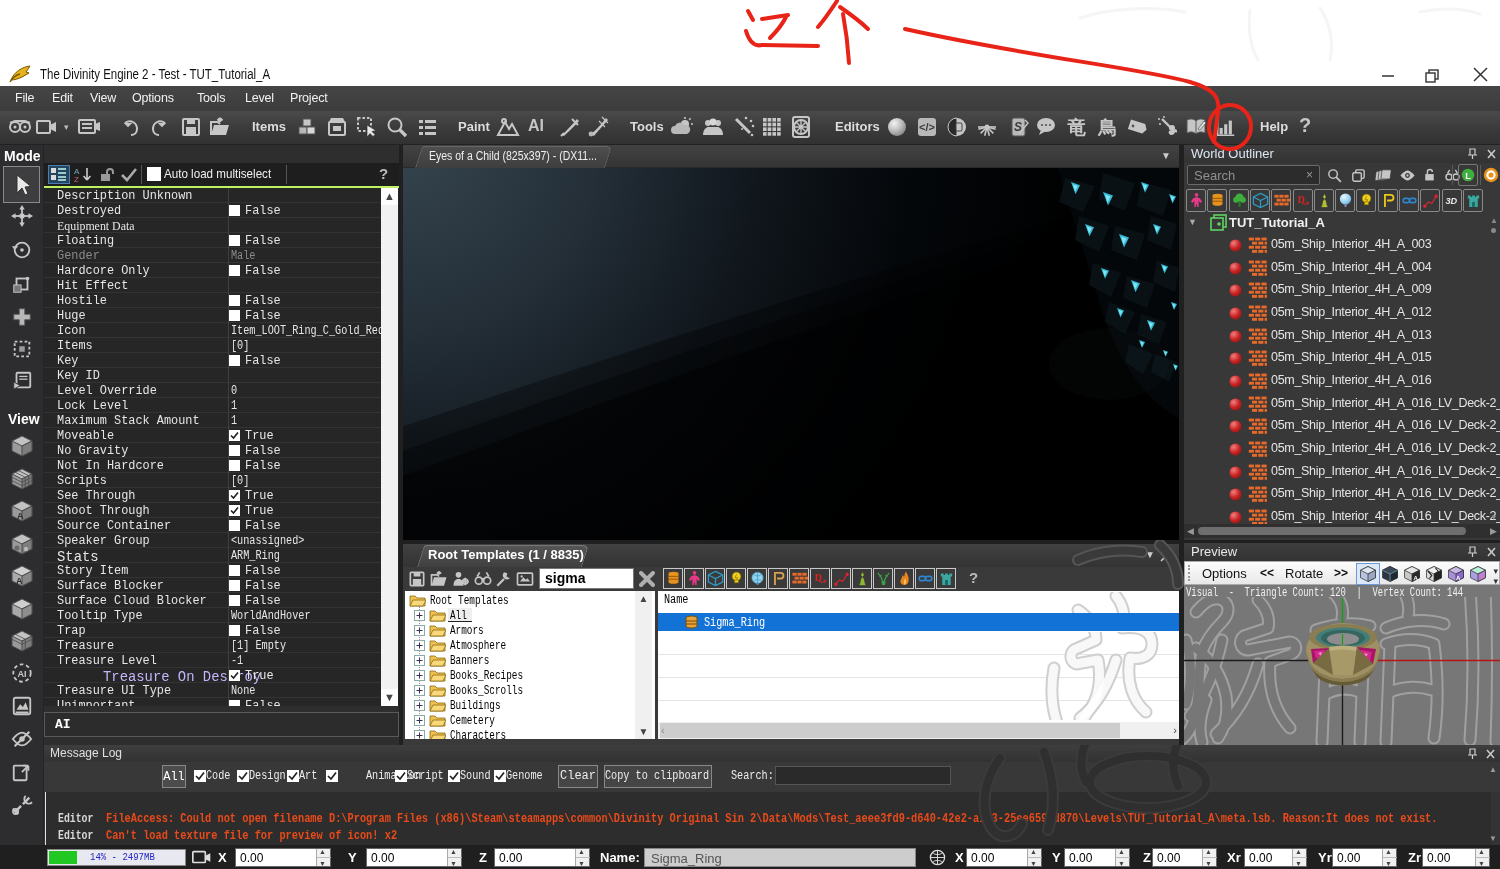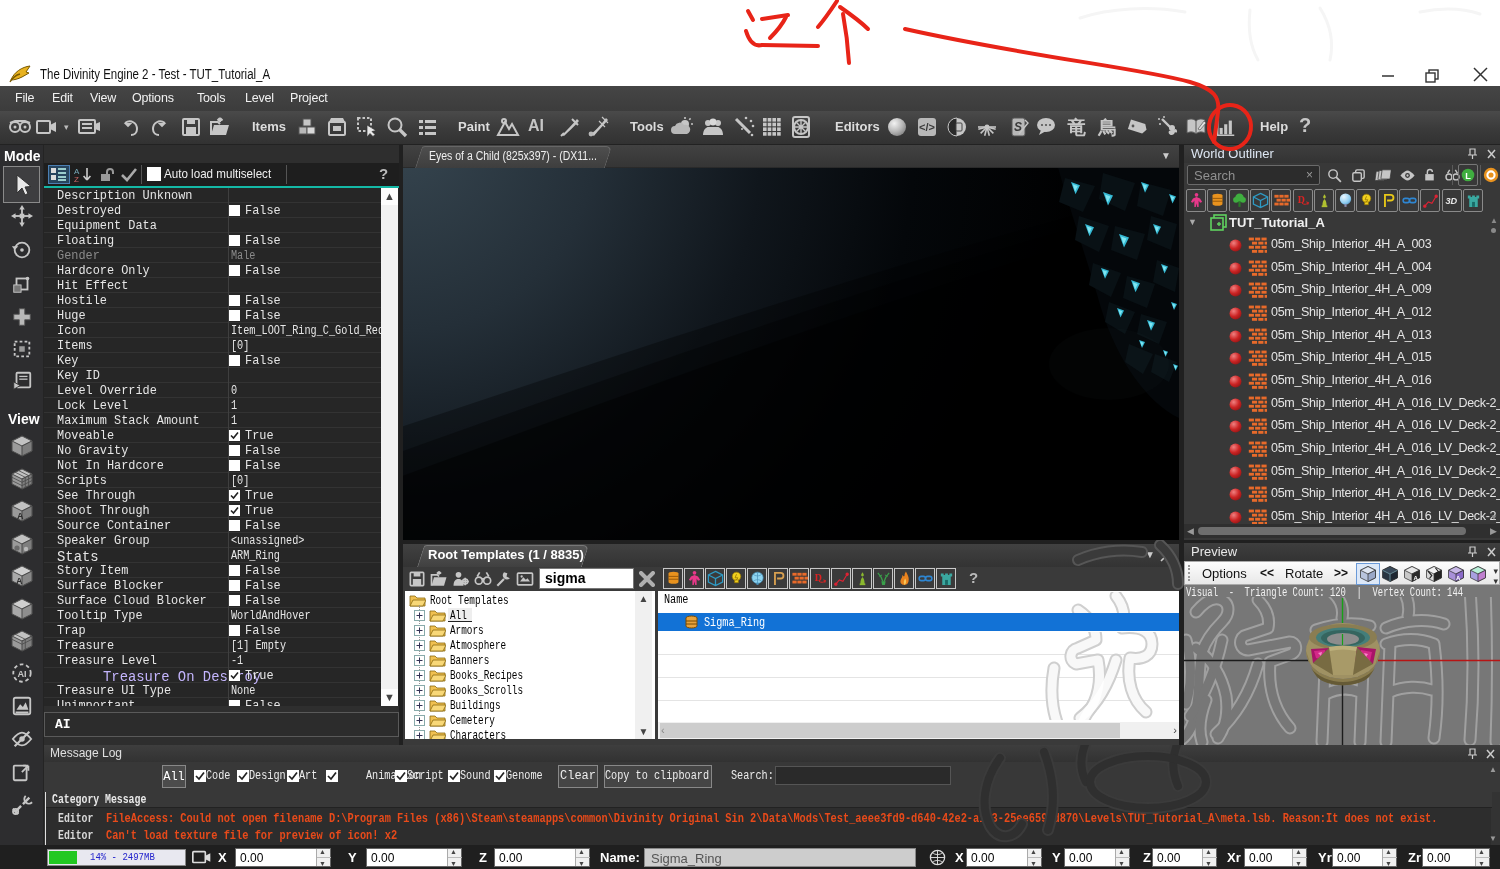--- a/index.html
+++ b/index.html
@@ -389,29 +389,29 @@
     <svg class="abs" style="left:76px;top:4px;" width="18" height="15" viewBox="0 0 18 15">
       <path d="M2 8 l5 5 L16 2" stroke="#aaa" stroke-width="2.6" fill="none"></path>
     </svg>
     <div class="abs" style="left:97px;top:2px;width:1px;height:19px;background:#555;"></div>
     <div class="abs" style="left:103px;top:4px;width:14px;height:14px;background:#fff;"></div>
     <span class="abs" style="left:120px;top:3px;color:#f0f0f0;font-size:13.5px;"><span class="nx" style="transform:scaleX(0.86);">Auto load multiselect</span></span>
     <div class="abs" style="left:242px;top:2px;width:1px;height:19px;background:#555;"></div>
     <span class="abs" style="left:335px;top:2px;color:#bbb;font-size:15px;font-weight:bold;">?</span>
   </div>
 
-  <div class="abs" id="propgrid" style="left:0;top:41px;width:355px;height:520px;background:#262626;border-top:2px solid #14b8a6;overflow:hidden;">
+  <div class="abs" id="propgrid" style="left:0;top:41px;width:355px;height:520px;background:#262626;border-top:2px solid #bef264;overflow:hidden;">
       <div class="abs" style="left:0;top:0px;width:337px;height:15px;border-bottom:1px solid #333;"></div>
       <span class="abs mono" style="left:13px;top:1px;font-size:12px;color:#e6e6e6;"><span class="nx" style="transform:scaleX(0.99);">Description Unknown</span></span>
       <div class="abs" style="left:0;top:15px;width:337px;height:15px;border-bottom:1px solid #333;"></div>
       <span class="abs mono" style="left:13px;top:16px;font-size:12px;color:#e6e6e6;"><span class="nx" style="transform:scaleX(0.99);">Destroyed</span></span>
       <div class="abs" style="left:185px;top:17px;width:11px;height:11px;background:#fff;"></div>
       <span class="abs mono" style="left:201px;top:16px;font-size:12px;color:#e6e6e6;"><span class="nx" style="transform:scaleX(0.99);">False</span></span>
       <div class="abs" style="left:0;top:30px;width:337px;height:15px;border-bottom:1px solid #333;"></div>
-      <span class="abs mono" style="left:13px;top:31px;font-size:12px;color:#e6e6e6;"><span class="nx" style="transform:scaleX(0.99);">Equipment Data</span></span>
+      <span class="abs mono" style="left:13px;top:31px;font-size:12px;color:#e6e6e6;font-family:Liberation Serif, serif;"><span class="nx" style="transform:scaleX(0.99);">Equipment Data</span></span>
       <div class="abs" style="left:0;top:45px;width:337px;height:15px;border-bottom:1px solid #333;"></div>
       <span class="abs mono" style="left:13px;top:46px;font-size:12px;color:#e6e6e6;"><span class="nx" style="transform:scaleX(0.99);">Floating</span></span>
       <div class="abs" style="left:185px;top:47px;width:11px;height:11px;background:#fff;"></div>
       <span class="abs mono" style="left:201px;top:46px;font-size:12px;color:#e6e6e6;"><span class="nx" style="transform:scaleX(0.99);">False</span></span>
       <div class="abs" style="left:0;top:60px;width:337px;height:15px;border-bottom:1px solid #333;"></div>
       <span class="abs mono" style="left:13px;top:61px;font-size:12px;color:#8a8a8a;"><span class="nx" style="transform:scaleX(0.99);">Gender</span></span>
       <span class="abs mono" style="left:187px;top:61px;font-size:12px;color:#8a8a8a;"><span class="nx" style="transform:scaleX(0.85);">Male</span></span>
       <div class="abs" style="left:0;top:75px;width:337px;height:15px;border-bottom:1px solid #333;"></div>
       <span class="abs mono" style="left:13px;top:76px;font-size:12px;color:#e6e6e6;"><span class="nx" style="transform:scaleX(0.99);">Hardcore Only</span></span>
       <div class="abs" style="left:185px;top:77px;width:11px;height:11px;background:#fff;"></div>
@@ -1626,24 +1626,20 @@
         <path d="M2 6 L5 9 L10 2.5" stroke="#222" stroke-width="1.7" fill="none"></path>
       </svg>
       <span class="abs mono" style="left:462px;top:7px;color:#ececec;font-size:12px;"><span class="nx" style="transform:scaleX(0.85);">Genome</span></span>
       <div class="abs" style="left:514px;top:3px;width:40px;height:23px;background:#454545;border:1px solid #888;color:#ececec;font-size:12px;text-align:center;line-height:21px;font-family:'Liberation Mono',monospace;">Clear</div>
       <div class="abs" style="left:560px;top:3px;width:108px;height:23px;background:#454545;border:1px solid #888;color:#ececec;font-size:12px;text-align:center;line-height:21px;font-family:'Liberation Mono',monospace;"><span class="nx" style="transform:scaleX(0.85);">Copy to clipboard</span></div>
       <span class="abs mono" style="left:687px;top:7px;color:#ececec;font-size:12px;"><span class="nx" style="transform:scaleX(0.85);">Search:</span></span>
       <div class="abs" style="left:731px;top:4px;width:176px;height:19px;background:#2a2a2a;border:1px solid #555;"></div>
     </div>
 
   <div class="abs" style="left:1px;top:47px;width:1446px;height:53px;background:#2d2d2d;border-left:1px solid #e0e0e0;">
-    <div class="abs" style="left:0;top:0;width:1446px;height:16px;background:#383838;border-bottom:1px solid #222;">
-      <span class="abs mono" style="left:6px;top:1px;color:#e8e8e8;font-size:12px;font-weight:bold;"><span class="nx" style="transform:scaleX(0.82);">Category</span></span>
-      <span class="abs mono" style="left:59px;top:1px;color:#e8e8e8;font-size:12px;font-weight:bold;"><span class="nx" style="transform:scaleX(0.82);">Message</span></span>
-    </div>
     <span class="abs mono" style="left:12px;top:20px;color:#d8d8d8;font-size:12px;font-weight:bold;"><span class="nx" style="transform:scaleX(0.82);">Editor</span></span>
     <span class="abs mono" style="left:12px;top:37px;color:#d8d8d8;font-size:12px;font-weight:bold;"><span class="nx" style="transform:scaleX(0.82);">Editor</span></span>
     <span class="abs mono" style="left:60px;top:20px;color:#e84a1a;font-size:12px;font-weight:bold;"><span class="nx" style="transform:scaleX(0.86);">FileAccess: Could not open filename D:\Program Files (x86)\Steam\steamapps\common\Divinity Original Sin 2\Data\Mods\Test_aeee3fd9-d640-42e2-a133-25ee6593d870\Levels\TUT_Tutorial_A\meta.lsb. Reason:It does not exist.</span></span>
     <span class="abs mono" style="left:60px;top:37px;color:#e84a1a;font-size:12px;font-weight:bold;"><span class="nx" style="transform:scaleX(0.86);">Can't load texture file for preview of icon! x2</span></span>
   </div>
 
   <div class="abs" style="right:2px;top:20px;width:10px;height:78px;">
     <div class="abs" style="left:1px;top:0;color:#999;font-size:8px;">▲</div>
     <div class="abs" style="left:1px;bottom:0;color:#999;font-size:8px;">▼</div>
   </div>

